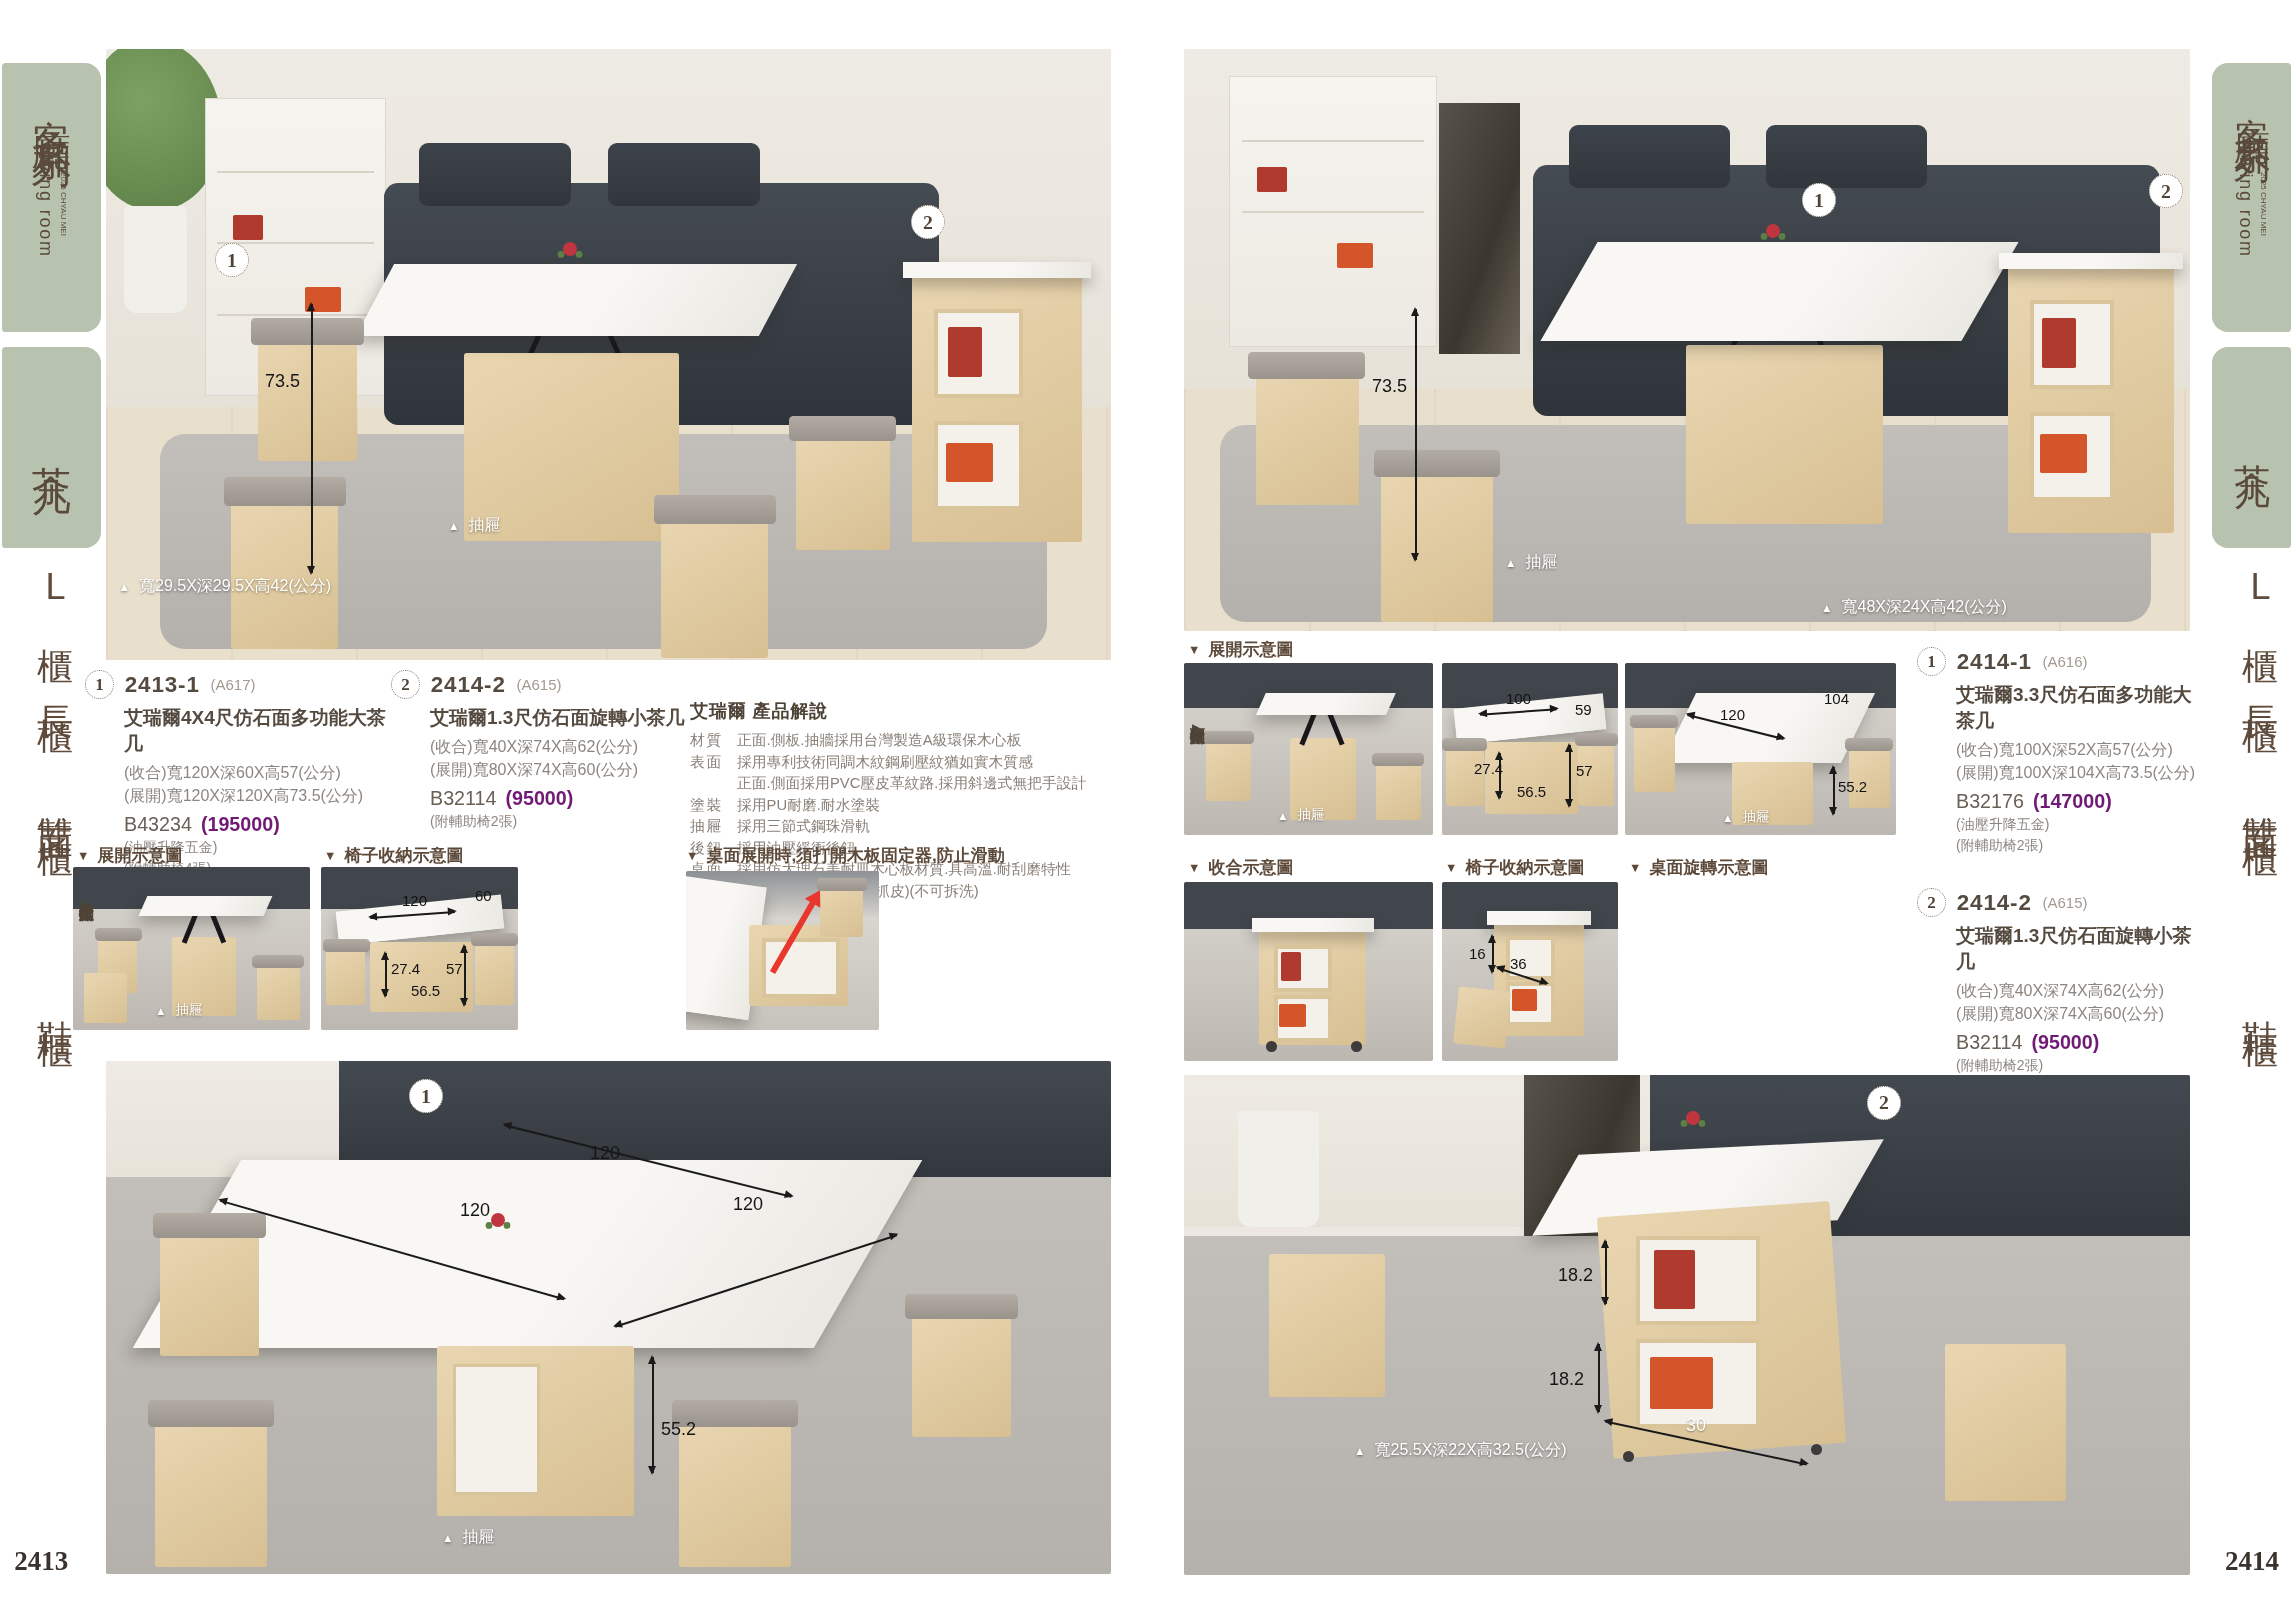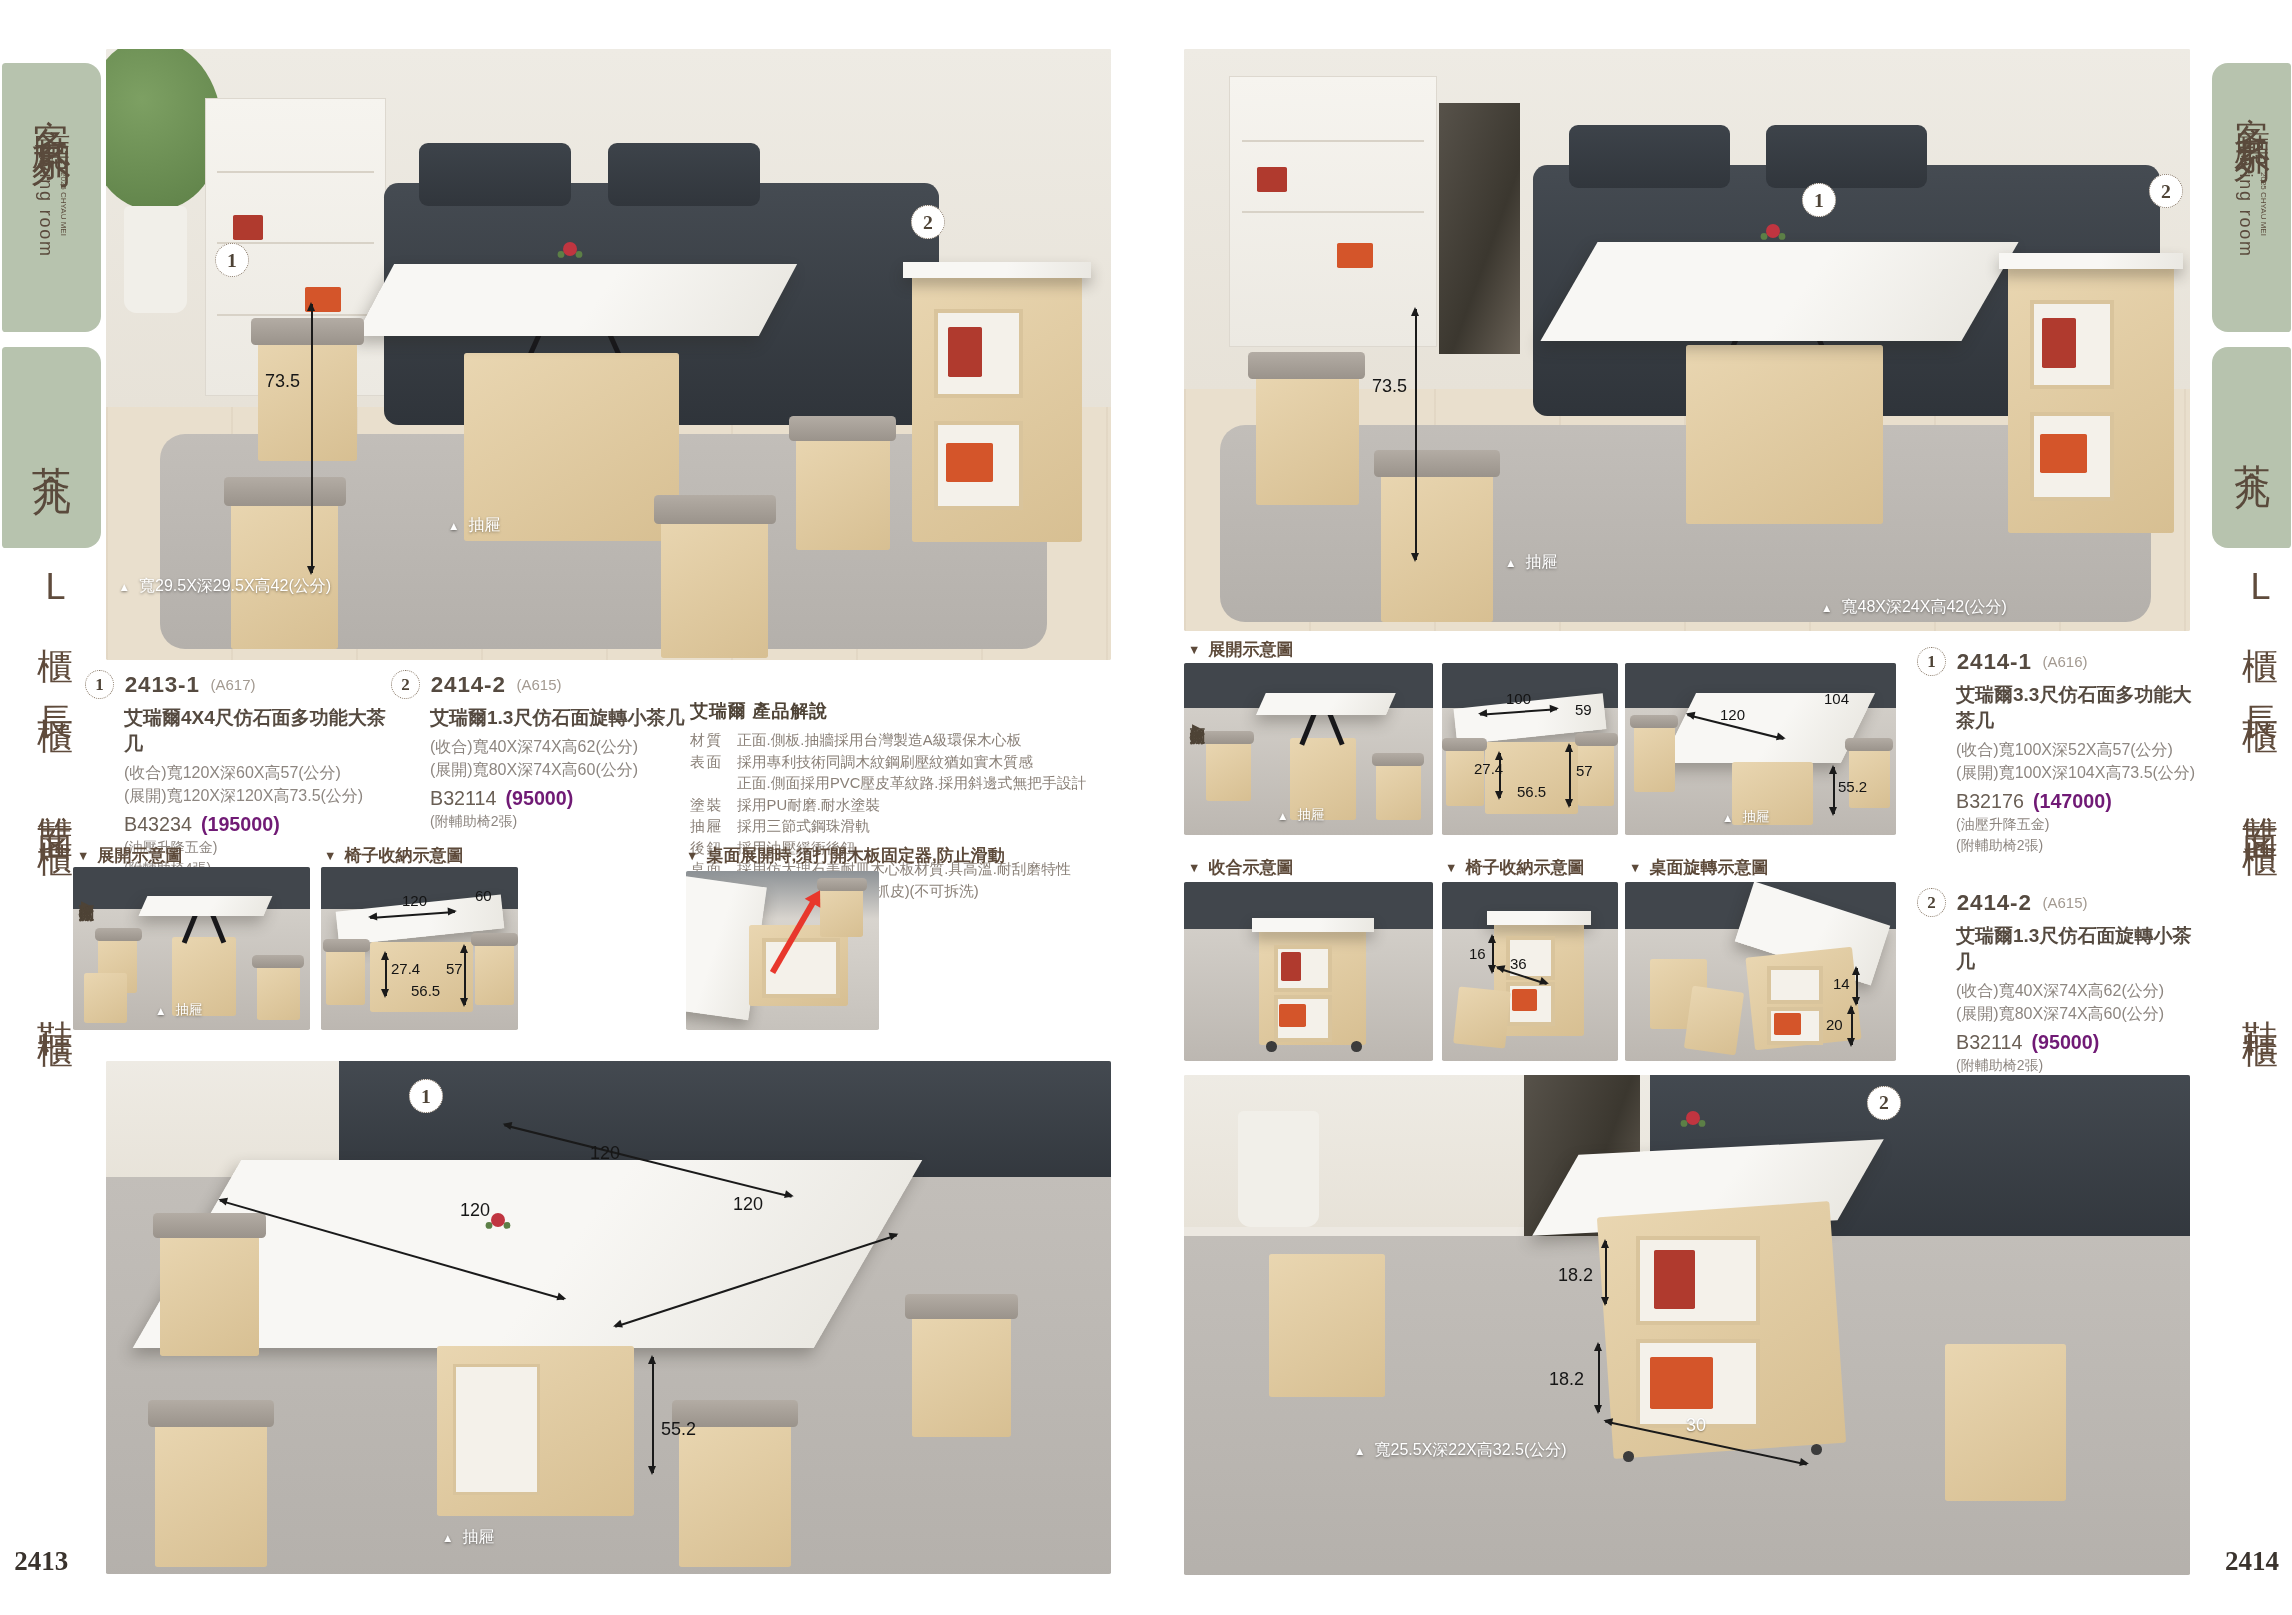--- a/index.html
+++ b/index.html
@@ -500,33 +500,20 @@
     <div class="dimv" style="left:50px;top:54px;height:36px;"></div>
     <div class="mdim" style="left:27px;top:63px;">16</div>
     <div class="dim" style="left:54px;top:93px;width:52px;transform:rotate(18deg);"></div>
     <div class="mdim" style="left:68px;top:73px;">36</div>
   </div>
 
   <div class="dtitle" style="left:1629px;top:856px;">
     <span class="tri">▼</span>
     <span>桌面旋轉示意圖</span>
   </div>
-  <div class="mini" style="left:1625px;top:882px;width:271px;height:179px;">
-    <div class="marble" style="left:116px;top:19.7px;width:143px;height:63px;transform:rotate(18deg);"></div>
-    <div class="wood" style="left:125px;top:70px;width:107px;height:93px;transform:rotate(-6deg);"></div>
-    <div class="shelfhole" style="left:142px;top:84px;width:48px;height:30px;"></div>
-    <div class="shelfhole" style="left:142px;top:125px;width:48px;height:30px;"></div>
-    <div class="obox" style="left:149px;top:131px;width:27px;height:21.5px;"></div>
-    <div class="wood" style="left:25px;top:77px;width:57px;height:70px;"></div>
-    <div class="wood" style="left:63px;top:107px;width:52px;height:63px;transform:rotate(8deg);"></div>
-    <div class="dimv" style="left:231px;top:86px;height:36px;"></div>
-    <div class="mdim" style="left:208px;top:93px;">14</div>
-    <div class="dimv" style="left:226px;top:125px;height:38px;"></div>
-    <div class="mdim" style="left:201px;top:134px;">20</div>
-  </div>
 
   <div class="pinfo" style="left:1917px;top:888px;width:287px;">
     <div class="pihead">
       <span class="badge sm" style="position:static;">2</span>
       <span class="model">2414-2</span>
       <span class="code">(A615)</span>
     </div>
     <div class="pname">艾瑞爾1.3尺仿石面旋轉小茶几</div>
     <div class="pspec">(收合)寬40X深74X高62(公分)</div>
     <div class="pspec">(展開)寬80X深74X高60(公分)</div>

